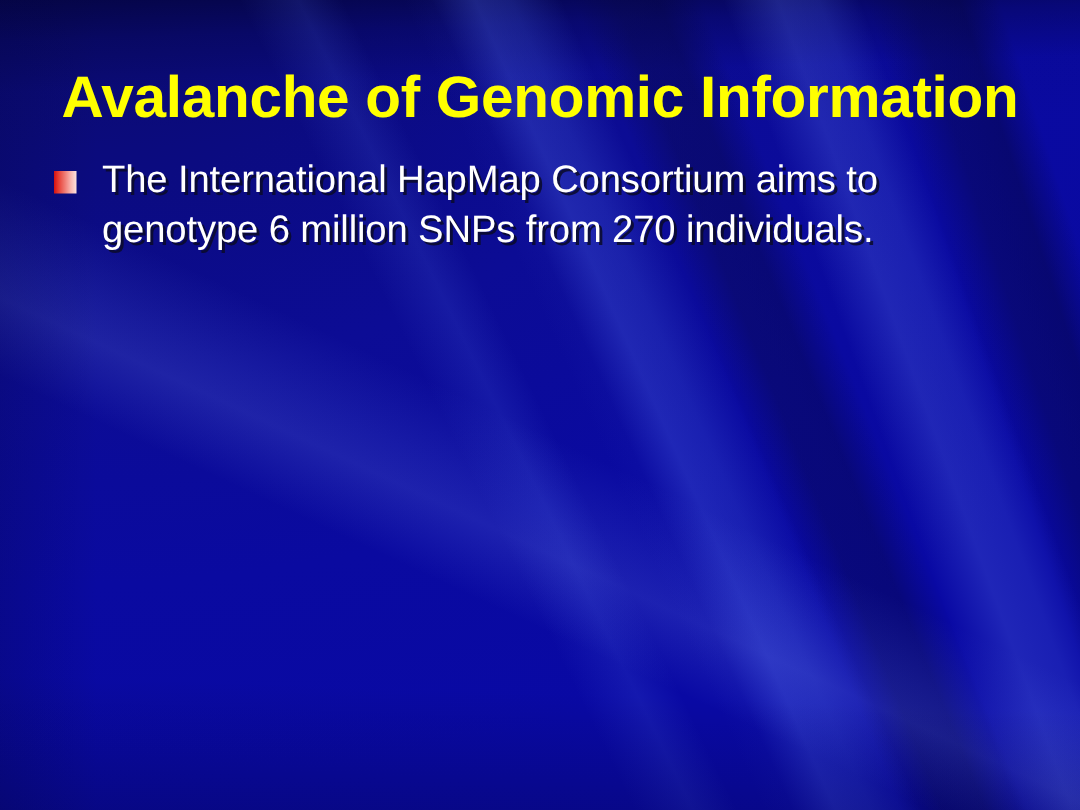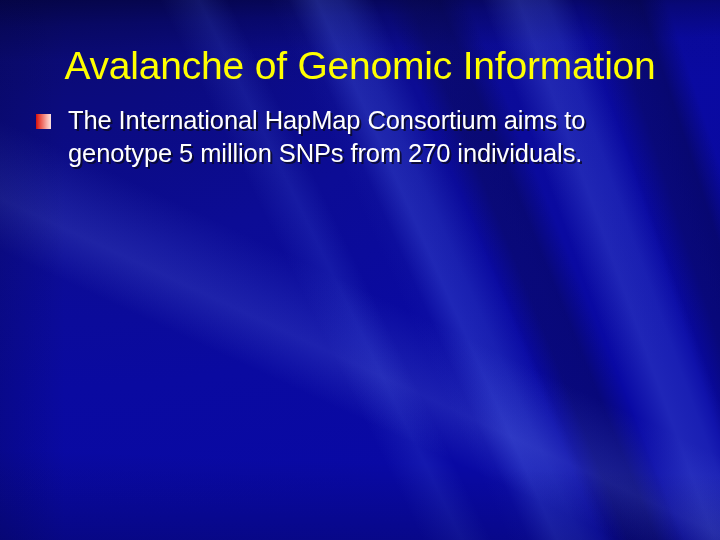--- a/index.html
+++ b/index.html
@@ -57,21 +57,21 @@
   }
 
   .slide-title {
     position: absolute;
     left: 0;
     right: 0;
     top: 44px;
     text-align: center;
     color: #ffff00;
     font-size: 39px;
-    font-weight: normal;
+    font-weight: bold;
     line-height: 44px;
     letter-spacing: -0.2px;
     white-space: nowrap;
   }
 
   .body-list {
     position: absolute;
     left: 36px;
     top: 104px;
     right: 24px;
@@ -114,21 +114,21 @@
   <div class="bg-layer bg-vignette"></div>
 
   <div class="content">
 
     <div class="slide-title">Avalanche of Genomic Information</div>
 
     <div class="body-list">
 
       <div class="bullet-row">
         <span class="bullet-marker"></span>
-        <span class="bullet-text">The International HapMap Consortium aims to genotype 5 million SNPs from 270 individuals.</span>
+        <span class="bullet-text">The International HapMap Consortium aims to genotype 6 million SNPs from 270 individuals.</span>
       </div>
 
 
 
 
     </div>
   </div>
 </div>
 
 </body></html>

